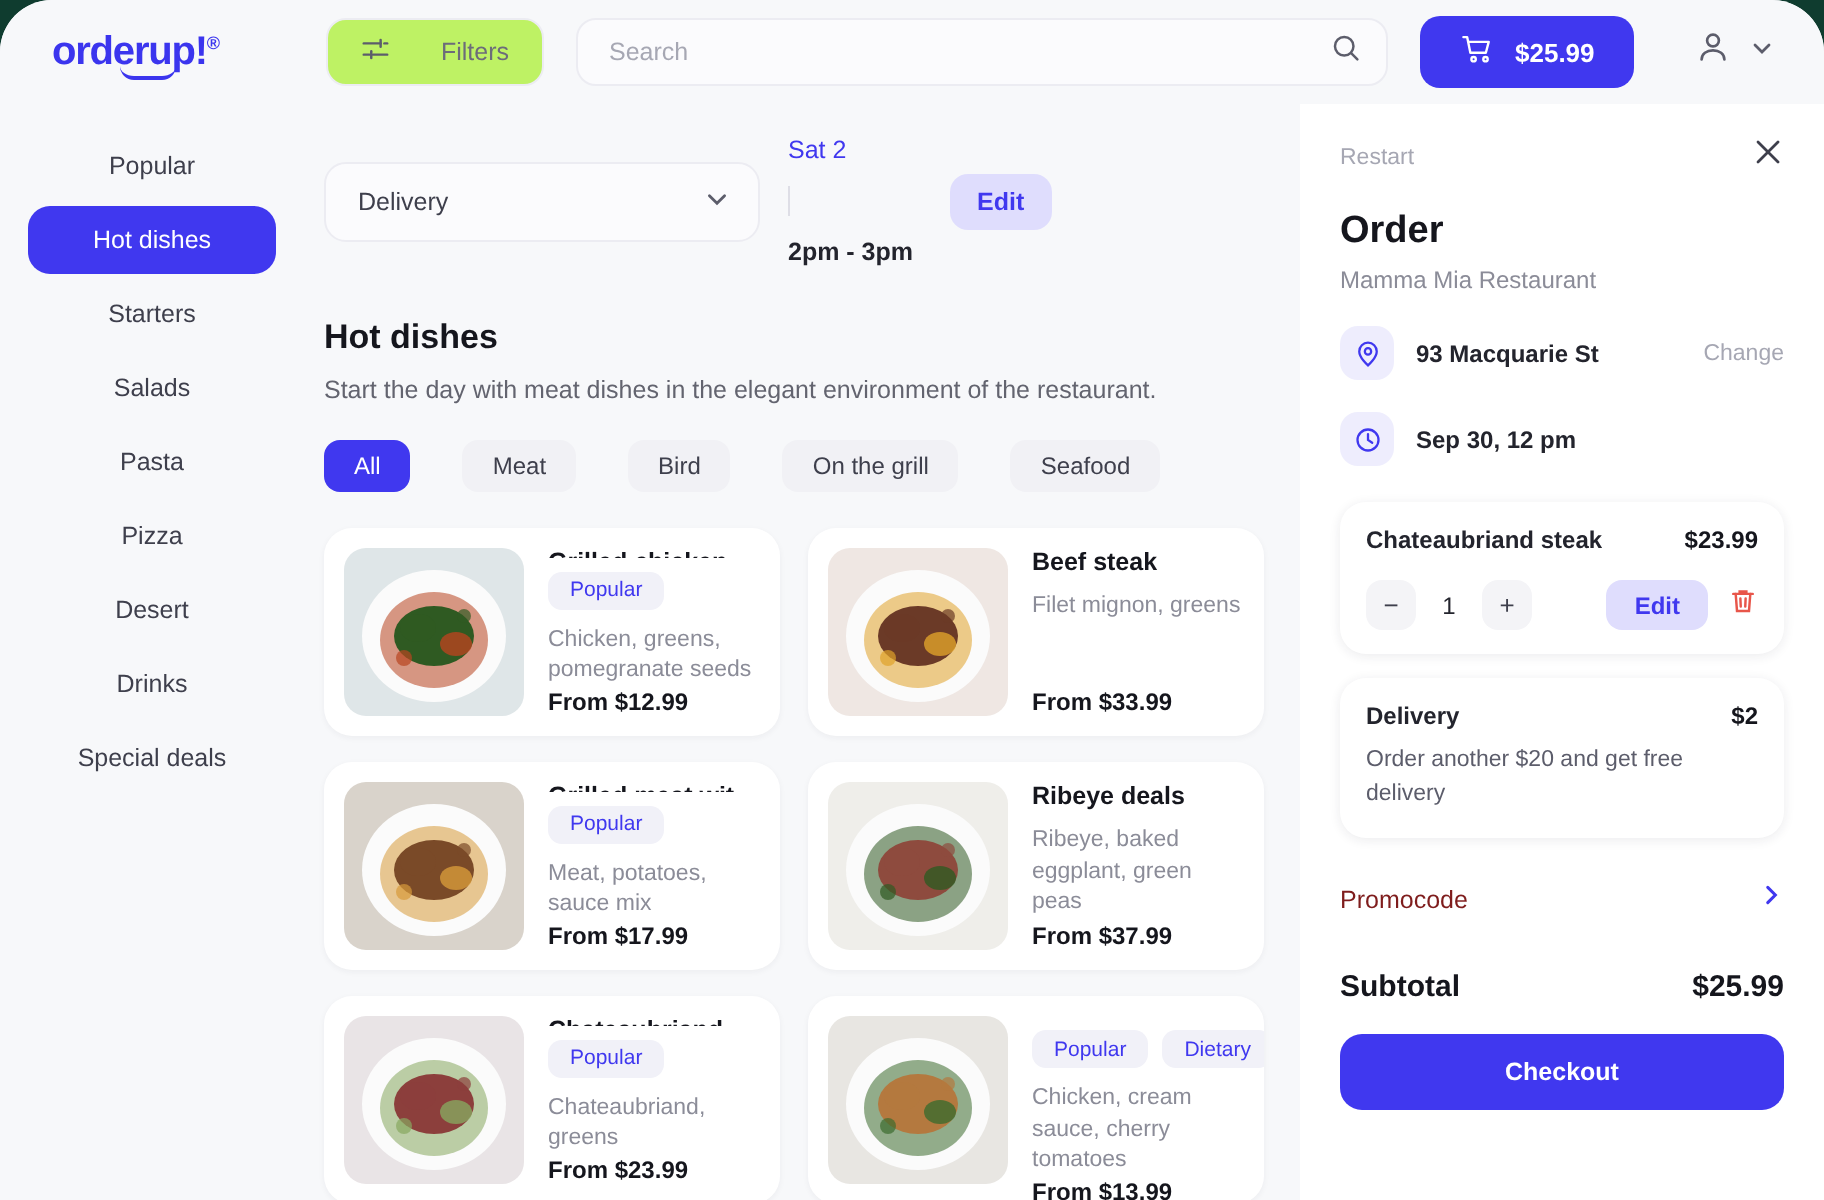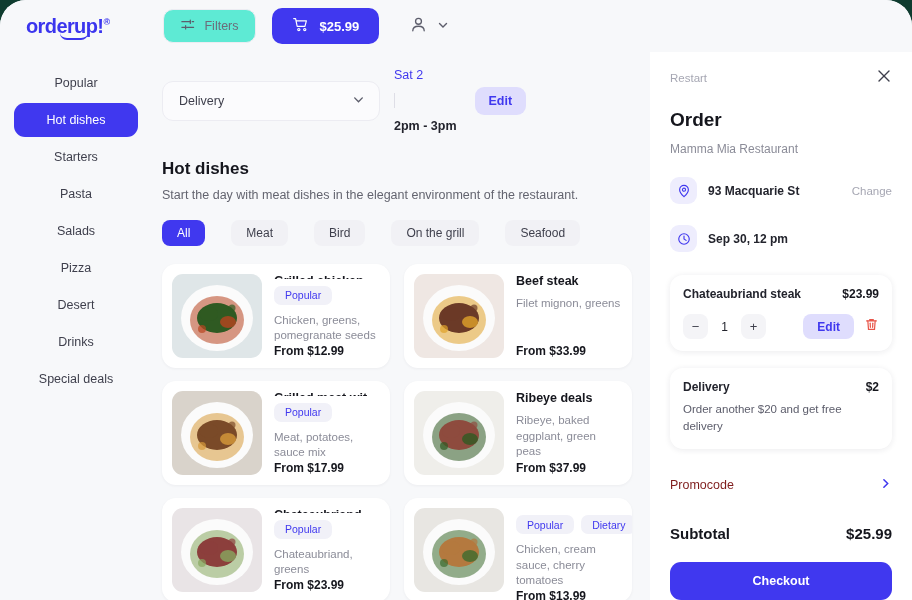--- a/index.html
+++ b/index.html
@@ -29,23 +29,23 @@
     color: #3b35ee; position: relative; padding-right: 6px;
     white-space: nowrap;
   }
   .logo .dot { font-size: 9px; vertical-align: super; }
   .logo-smile {
     position: absolute; left: 38%; bottom: -2px; width: 28px; height: 7px;
     border-bottom: 2.5px solid #3b35ee; border-radius: 0 0 14px 14px;
   }
   .filters-btn {
     margin-left: 32px;
-    height: 34px; display: flex; align-items: center; gap: 9px;
+    height: 34px; display: flex; align-items: center; gap: 25px;
     padding: 0 16px; border-radius: 10px;
-    background: #5eead4; border: 1px solid #ececf2;
+    background: #bef264; border: 1px solid #ececf2;
     color: #6c6c7a; font-size: 12.5px; cursor: pointer;
   }
   .search-wrap {
     flex: 1; max-width: 406px; height: 34px;
     display: flex; align-items: center; gap: 8px;
     padding: 0 12px 0 16px; border-radius: 10px;
     background: #fbfbfd; border: 1px solid #ececf2;
   }
   .search-wrap input {
     flex: 1; border: 0; outline: 0; background: transparent;
@@ -131,21 +131,21 @@
   .badge {
     height: 19px; padding: 0 11px; border-radius: 7px; background: #f1f1f8;
     color: #4038ef; font-size: 10.5px; display: flex; align-items: center;
   }
   .card-desc { margin-top: 8px; font-size: 11.5px; line-height: 1.35; color: #8b8c98; }
   .card-price { margin-top: auto; font-size: 12px; font-weight: 700; color: #15161d; }
 
   
   .panel {
     width: 262px; flex: 0 0 262px; background: #fff;
-    padding: 16px 20px 0; display: flex; flex-direction: column; justify-content: space-between;
+    padding: 16px 20px 0; display: flex; flex-direction: column;
   }
   .panel-top { display: flex; align-items: center; justify-content: space-between; }
   .restart { font-size: 11.5px; color: #a6a7b3; cursor: pointer; }
   .close-x { cursor: pointer; color: #3e3f4c; }
   .panel-title { margin-top: 16px; font-size: 19px; font-weight: 700; color: #15161d; }
   .panel-rest { margin-top: 6px; font-size: 12px; color: #8b8c98; }
   .meta-row { margin-top: 16px; display: flex; align-items: center; gap: 11px; }
   .meta-ic {
     width: 27px; height: 27px; flex: 0 0 27px; border-radius: 9px;
     background: #eeedfd; display: flex; align-items: center; justify-content: center;
@@ -220,20 +220,29 @@
           <circle cx="11.5" cy="5" r="0"></circle>
             <line x1="11" y1="3.2" x2="11" y2="6.8"></line>
           <line x1="2" y1="11" x2="5" y2="11"></line>
             <line x1="7" y1="11" x2="14.5" y2="11"></line>
           <line x1="6" y1="9.2" x2="6" y2="12.8"></line>
         </svg>
       </span>
       <span>Filters</span>
     </div>
 
+    <div class="search-wrap">
+      <input type="text" placeholder="Search" style="">
+      <span>
+        <svg width="16" height="16" viewBox="0 0 18 18" fill="none" stroke="#5c5d6b" stroke-width="1.4" stroke-linecap="round">
+          <circle cx="8" cy="8" r="5.2"></circle>
+            <line x1="11.9" y1="11.9" x2="15.4" y2="15.4"></line>
+        </svg>
+      </span>
+    </div>
 
     <button class="cart-btn">
       <span>
         <svg width="17" height="17" viewBox="0 0 20 20" fill="none" stroke="#fff" stroke-width="1.4" stroke-linecap="round" stroke-linejoin="round">
           <path d="M2 3h2.2l1.9 9.2h9.1l1.7-6.4H5.4"></path>
           <circle cx="8" cy="16" r="1.3"></circle>
             <circle cx="15" cy="16" r="1.3"></circle>
         </svg>
       </span>
       <span>$25.99</span>
@@ -260,24 +269,24 @@
         <div class="nav-item">
           <span>Popular</span>
         </div>
         <div class="nav-item active">
           <span>Hot dishes</span>
         </div>
         <div class="nav-item">
           <span>Starters</span>
         </div>
         <div class="nav-item">
+          <span>Salads</span>
+        </div>
+        <div class="nav-item">
           <span>Pasta</span>
-        </div>
-        <div class="nav-item">
-          <span>Salads</span>
         </div>
         <div class="nav-item">
           <span>Pizza</span>
         </div>
         <div class="nav-item">
           <span>Desert</span>
         </div>
         <div class="nav-item">
           <span>Drinks</span>
         </div>

